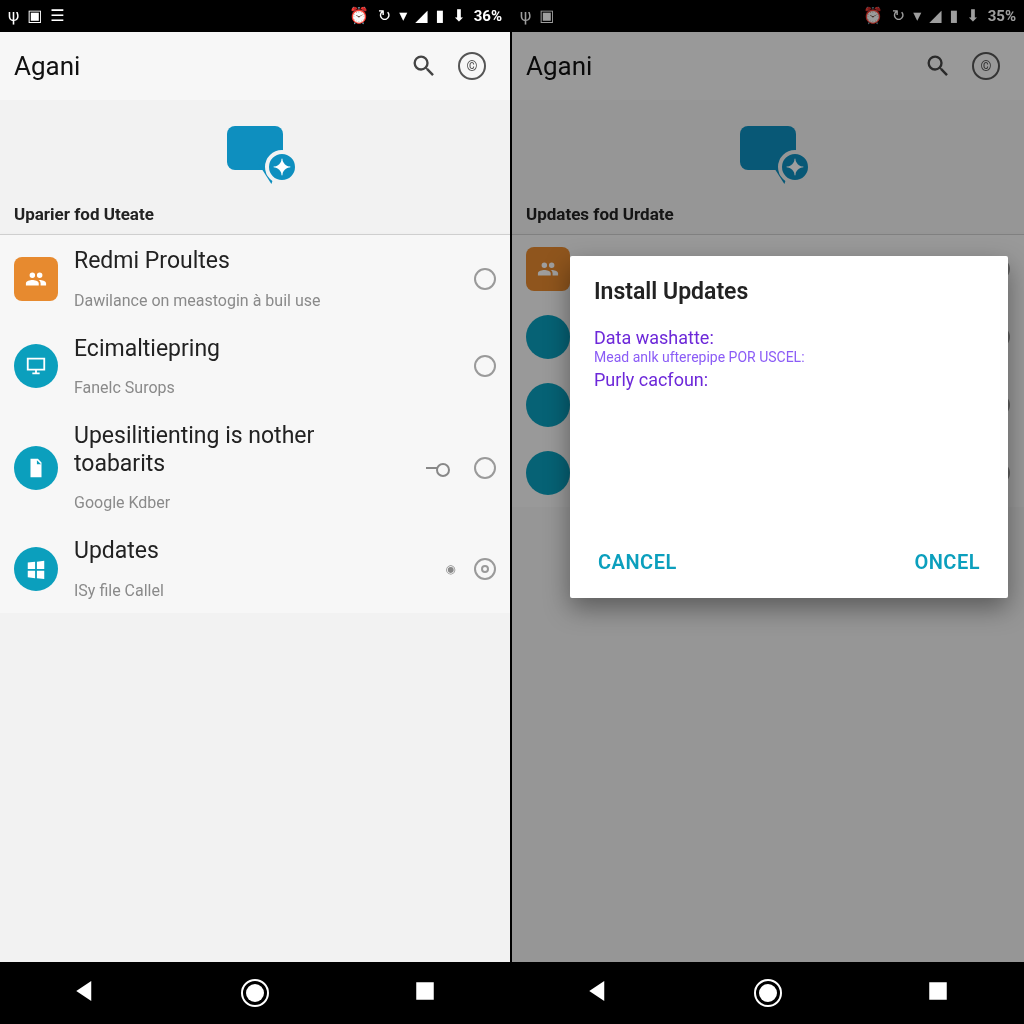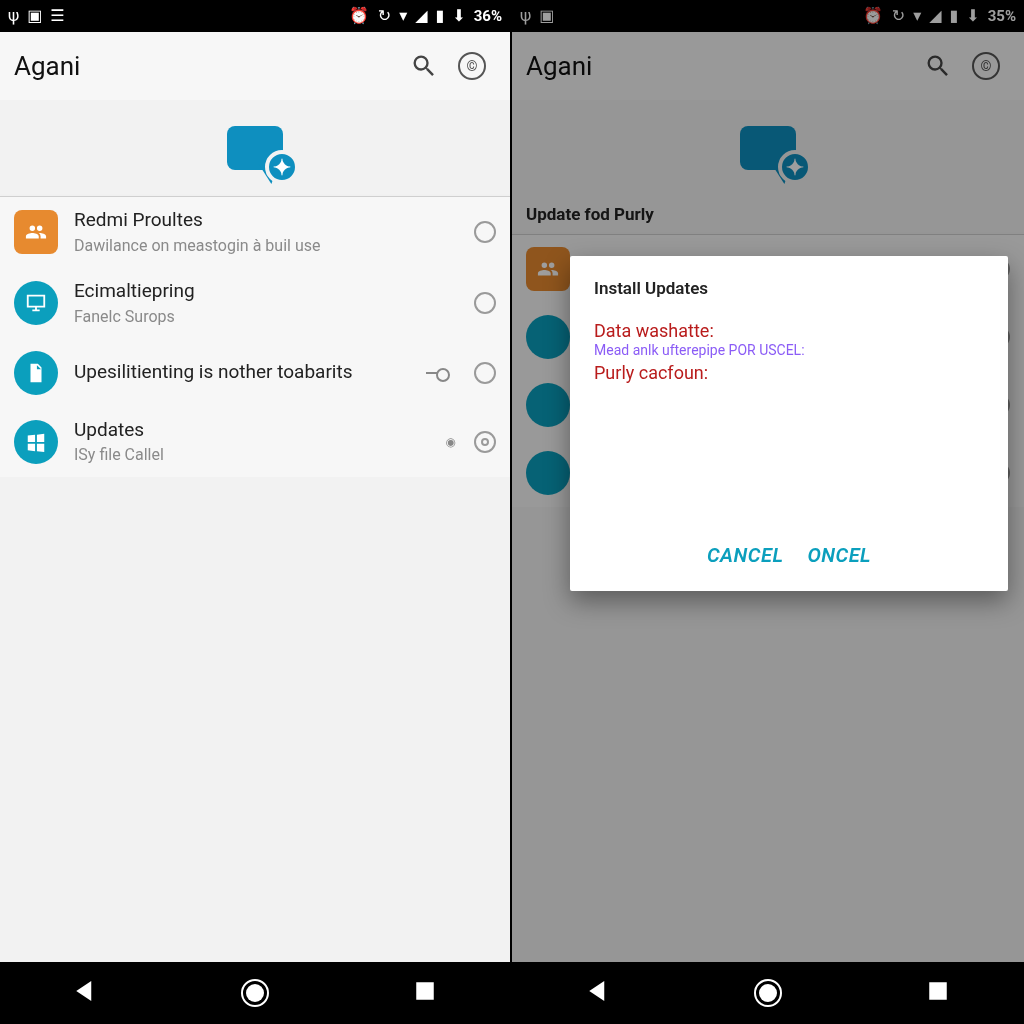--- a/index.html
+++ b/index.html
@@ -33,42 +33,42 @@
 
   .section-head { font-size:17px; font-weight:700; color:#222; padding:8px 14px 10px; }
   .divider { height:1px; background:#cfcfcf; box-shadow: 0 2px 4px rgba(0,0,0,0.15);}
 
   .rows { background:#f7f7f7; }
   .row { display:flex; align-items:center; padding:12px 14px; gap:16px;}
   .row .ico { width:44px;height:44px; border-radius:50%; display:flex; align-items:center; justify-content:center; flex:0 0 44px;}
   .row .ico.square { border-radius:8px;}
   .row .ico svg { width:22px;height:22px; fill:#fff;}
   .row .txt { flex:1; min-width:0; }
-  .row .txt .p { font-size:19px; color:#222; line-height:1.2;}
-  .row .txt .s { font-size:16px; color:#8a8a8a; line-height:1.25; margin-top:4px;}
+  .row .txt .p { font-size:23px; color:#222; line-height:1.2;}
+  .row .txt .s { font-size:16px; color:#8a8a8a; line-height:1.25; margin-top:16px;}
   .row .radio { width:22px; height:22px; border:2px solid #9a9a9a; border-radius:50%; flex:0 0 22px; position:relative;}
   .row .radio.inner:before{content:"";position:absolute;inset:5px;border:2px solid #9a9a9a;border-radius:50%;}
   .row .key { width:24px;height:16px; margin-right:8px; flex:0 0 24px; position:relative;}
   .row .key:before{content:"";position:absolute; right:0; top:3px; width:10px;height:10px;border:2px solid #888;border-radius:50%;}
   .row .key:after{content:"";position:absolute; right:12px; top:7px; width:12px;height:2px;background:#888;}
 
   
   .navbar { position:absolute; bottom:0; left:0; right:0; height:62px; background:#000; display:flex; align-items:center; justify-content:space-around;}
   .navbar .btn svg { width:30px;height:30px; fill:none; stroke:#fff; stroke-width:2;}
   .navbar .btn.home .hring{ width:28px;height:28px;border:2.5px solid #fff;border-radius:50%; display:flex; align-items:center; justify-content:center;}
   .navbar .btn.home .hring:after{content:"";width:18px;height:18px;background:#fff;border-radius:50%;}
 
   
   .dialog { position:absolute; z-index:30; left:58px; right:16px; top:256px; background:#fff; border-radius:2px; box-shadow:0 10px 26px rgba(0,0,0,0.4); padding:22px 24px 14px;}
-  .dialog h2 { font-size:17px; font-weight:600; color:#222; margin-bottom:22px;}
-  .dialog .lbl { color:#b91c1c; font-size:18px; margin-top:2px;}
+  .dialog h2 { font-size:23px; font-weight:600; color:#222; margin-bottom:22px;}
+  .dialog .lbl { color:#6d28d9; font-size:18px; margin-top:2px;}
   .dialog .body { color:#8b5cf6; font-size:14px; line-height:1.35;}
   .dialog .body + .lbl { }
   .dialog .sp { height:150px;}
-  .dialog .btns { display:flex; justify-content:center; gap:16px;font-style:italic; }
+  .dialog .btns { display:flex; justify-content:space-between; gap:16px; }
   .dialog .btns .b { color:#0b9fbd; font-size:20px; font-weight:600; letter-spacing:0.5px; padding:10px 4px;}
 
   
   .ghost { position:absolute; top:32px; left:0; right:0; z-index:10;}
 </style>
 </head>
 <body>
 
 <div class="stage">
 
@@ -102,20 +102,21 @@
       </div>
     </div>
 
     <div class="hero">
       <div class="bubble">
         <div class="msg"></div>
         <div class="plus">✦</div>
       </div>
     </div>
 
+    <div class="section-head">Uparier fod Uteate</div>
     <div class="divider"></div>
 
     <div class="rows">
       <div class="row">
         <div class="ico square" style="background:#e78a2f">
           <svg viewBox="0 0 24 24">
               <path d="M16 11a3 3 0 10-3-3 3 3 0 003 3zm-8 0a3 3 0 10-3-3 3 3 0 003 3zm0 2c-2.33 0-7 1.17-7 3.5V19h14v-2.5C15 14.17 10.33 13 8 13zm8 0c-.29 0-.62 0-.97.05A4.22 4.22 0 0117 16.5V19h6v-2.5c0-2.33-4.67-3.5-7-3.5z"></path>
             </svg>
         </div>
         <div class="txt">
@@ -139,20 +140,21 @@
       </div>
 
       <div class="row">
         <div class="ico" style="background:#0b9fbd">
           <svg viewBox="0 0 24 24">
               <path d="M6 2h8l4 4v16H6zM13 3.5V8h4.5z"></path>
             </svg>
         </div>
         <div class="txt">
           <div class="p">Upesilitienting is nother toabarits</div>
+          <div class="s">Google Kdber</div>
         </div>
         <div class="key"></div>
         <div class="radio"></div>
       </div>
 
       <div class="row">
         <div class="ico" style="background:#0b9fbd">
           <svg viewBox="0 0 24 24">
               <path d="M3 5l8-1v8H3zm0 9h8v8l-8-1zm10-10l8-1v9h-8zm0 10h8v9l-8-1z"></path>
             </svg>
@@ -207,21 +209,21 @@
         <div class="act circ">
             <div class="ring">©</div>
           </div>
       </div>
       <div class="hero">
           <div class="bubble">
             <div class="msg"></div>
             <div class="plus">✦</div>
           </div>
         </div>
-      <div class="section-head">Update fod Purly</div>
+      <div class="section-head">Updates fod Urdate</div>
       <div class="divider"></div>
       <div class="rows">
         <div class="row">
           <div class="ico square" style="background:#e78a2f">
               <svg viewBox="0 0 24 24">
                 <path d="M16 11a3 3 0 10-3-3 3 3 0 003 3zm-8 0a3 3 0 10-3-3 3 3 0 003 3zm0 2c-2.33 0-7 1.17-7 3.5V19h14v-2.5C15 14.17 10.33 13 8 13zm8 0c-.29 0-.62 0-.97.05A4.22 4.22 0 0117 16.5V19h6v-2.5c0-2.33-4.67-3.5-7-3.5z"></path>
               </svg>
             </div>
           <div class="txt">
               <div class="p">Redmi Proultes</div>

